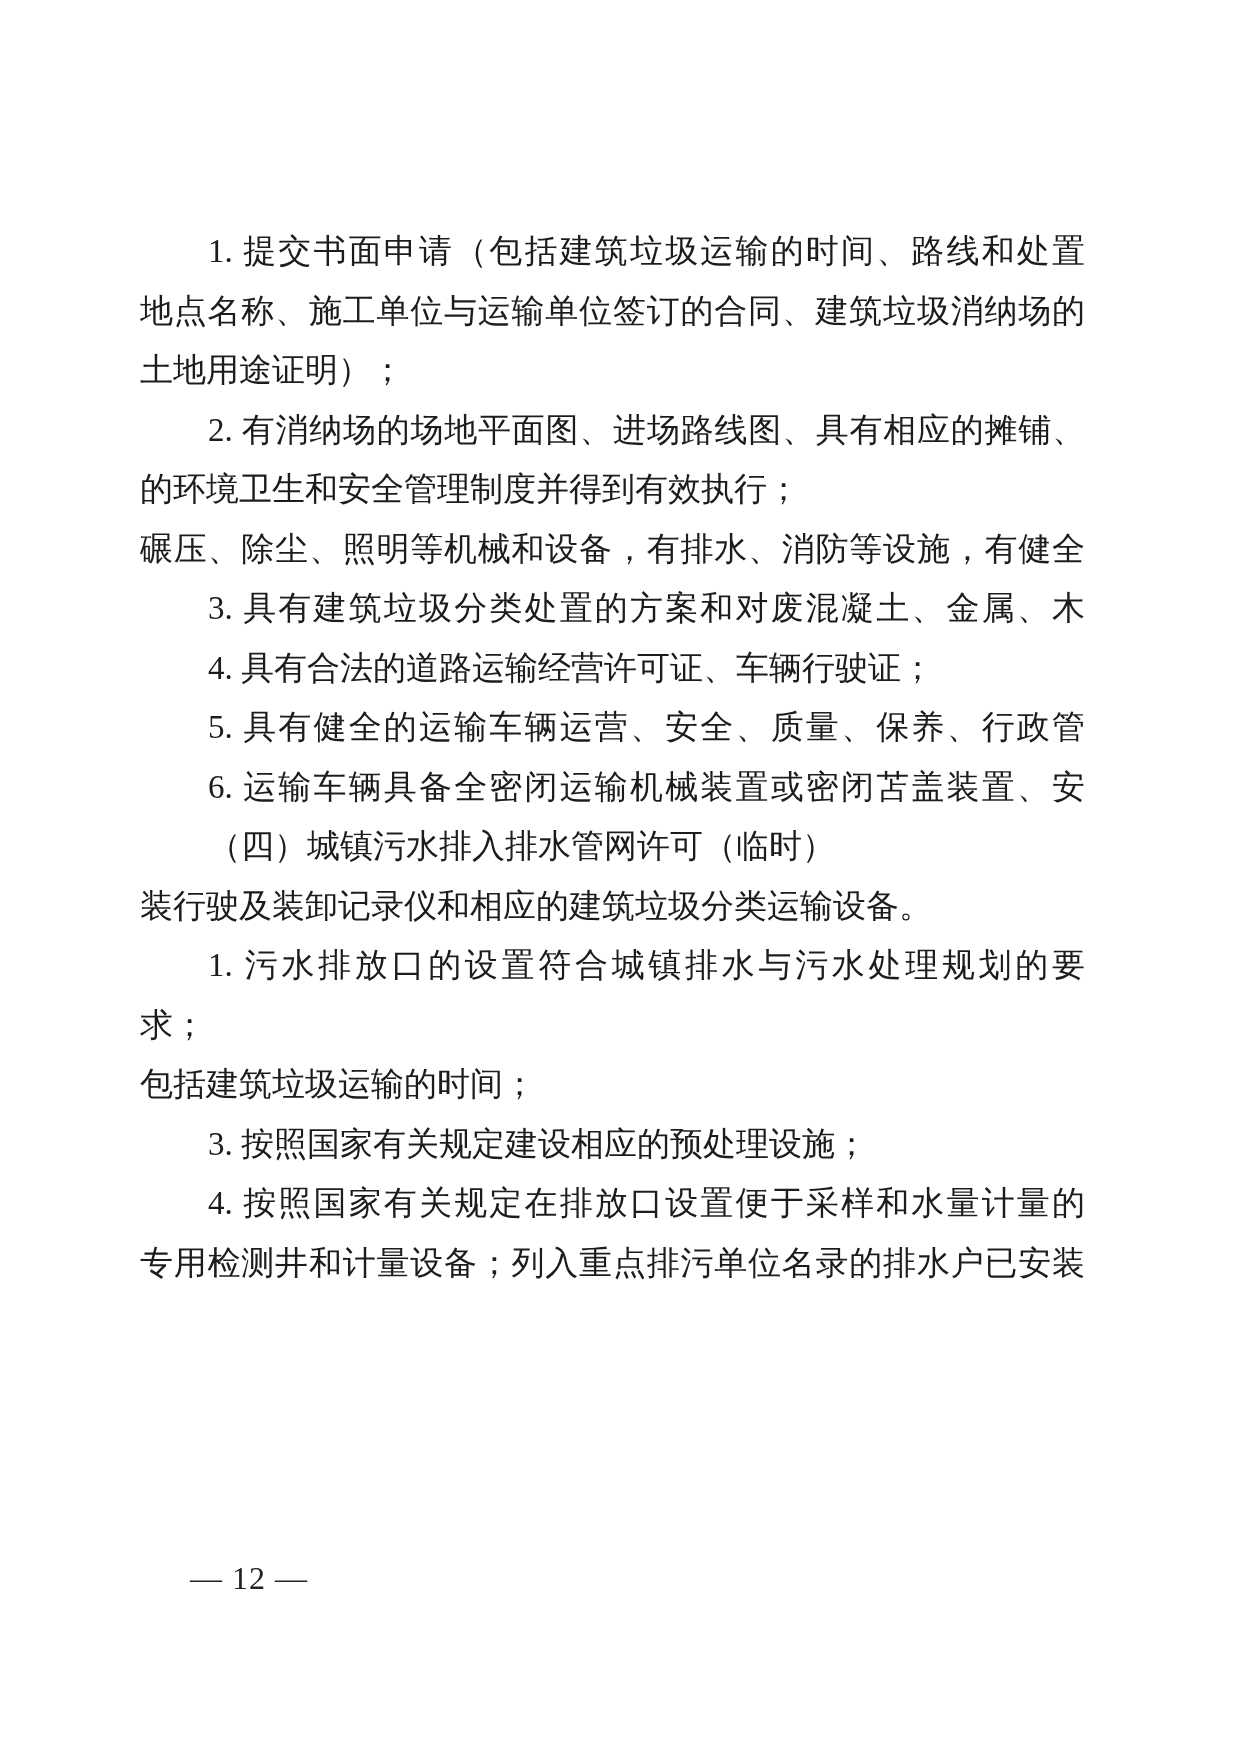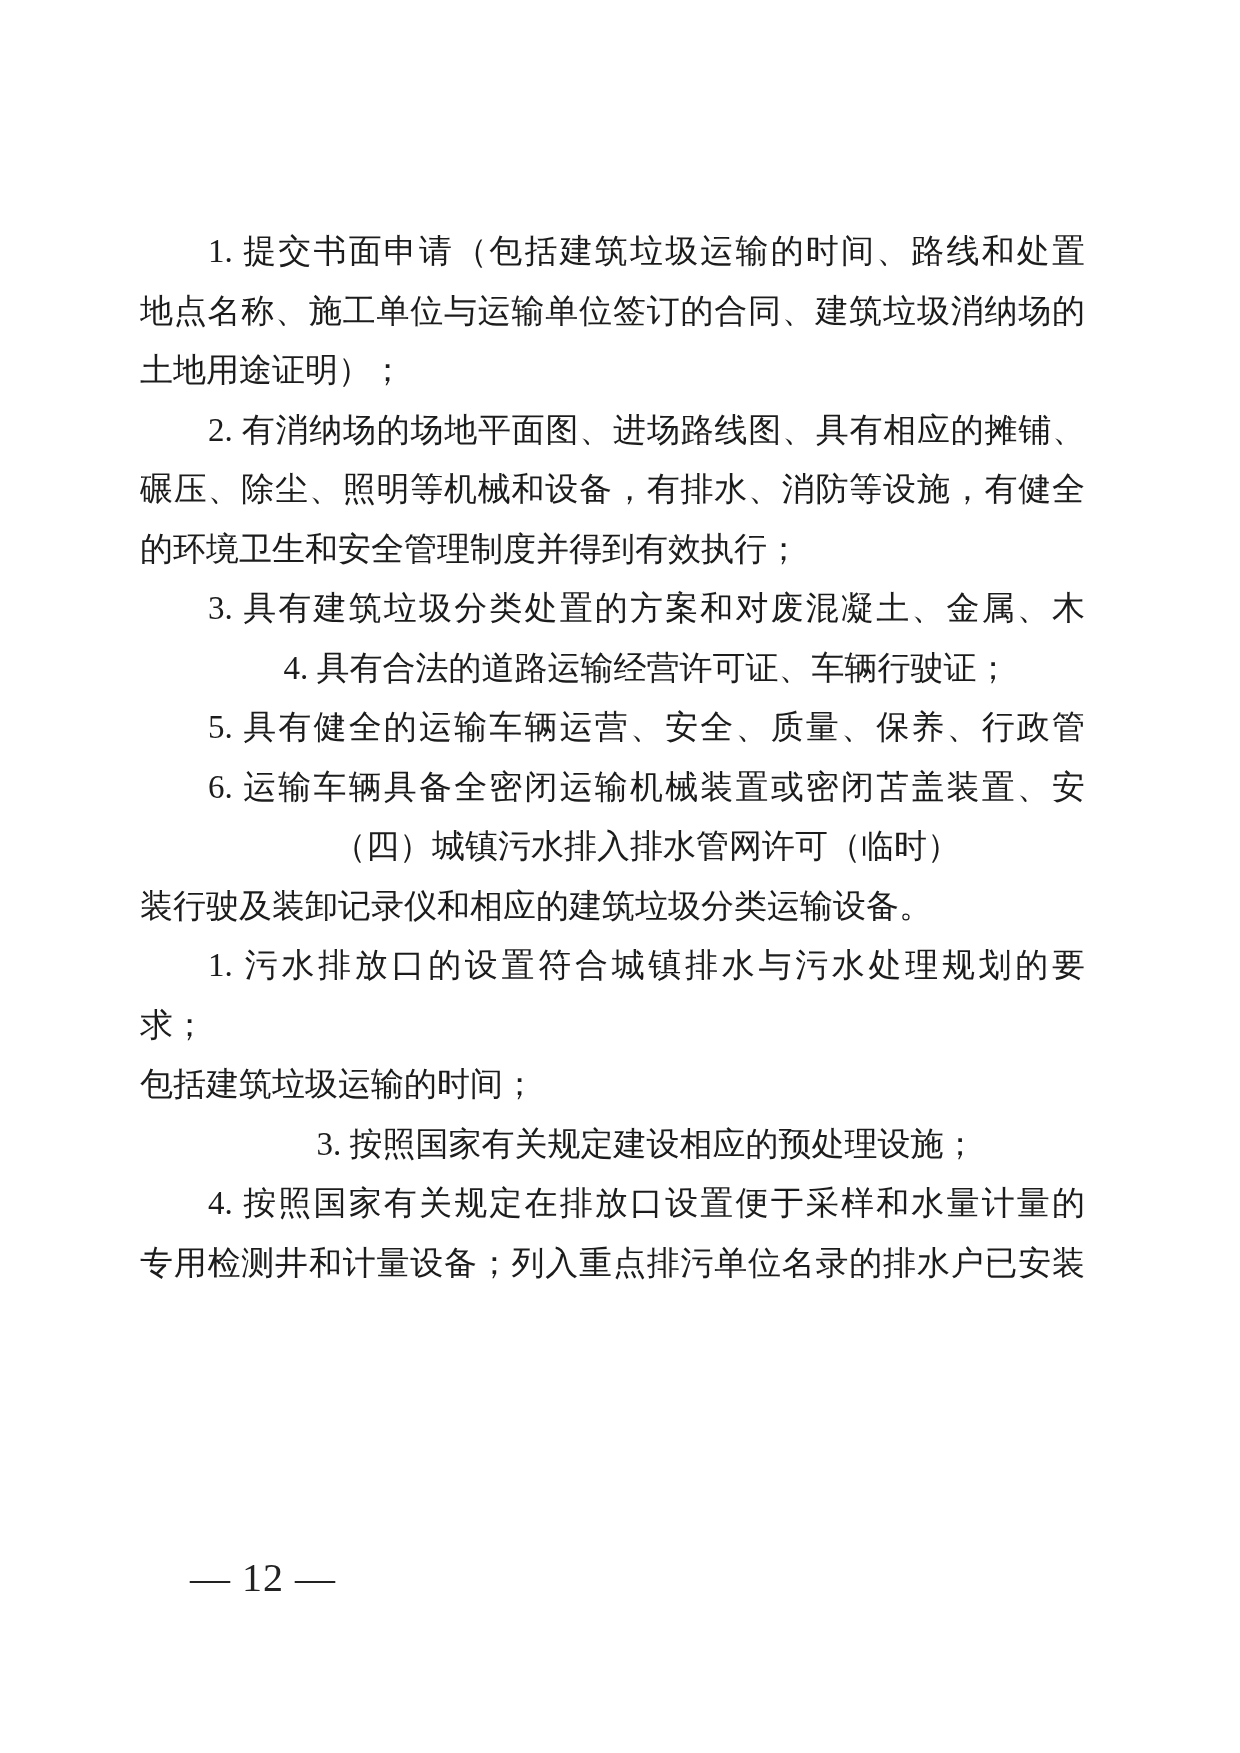--- a/index.html
+++ b/index.html
@@ -23,42 +23,42 @@
     line-height: 59.5px;
     height: 59.5px;
     white-space: nowrap;
     text-align: left;
   }
   .line.fill {
     white-space: normal;
     text-align: justify;
     text-align-last: justify;
   }
-  .line.indent { padding-left: 68px; text-align: center; }
+  .line.indent { padding-left: 68px; }
   .footer {
     position: absolute;
     left: 190px;
     top: 1556px;
-    font-size: 40px;
+    font-size: 32px;
     line-height: 44px;
     letter-spacing: 1px;
     color: #222222;
   }
 </style>
 </head>
 <body>
 
 <div class="page">
   <div class="content">
     <div class="line indent fill">1. 提交书面申请（包括建筑垃圾运输的时间、路线和处置</div>
     <div class="line fill">地点名称、施工单位与运输单位签订的合同、建筑垃圾消纳场的</div>
     <div class="line">土地用途证明）；</div>
     <div class="line indent fill">2. 有消纳场的场地平面图、进场路线图、具有相应的摊铺、</div>
+    <div class="line">的环境卫生和安全管理制度并得到有效执行；</div>
     <div class="line fill">碾压、除尘、照明等机械和设备，有排水、消防等设施，有健全</div>
-    <div class="line">的环境卫生和安全管理制度并得到有效执行；</div>
     <div class="line indent fill">3. 具有建筑垃圾分类处置的方案和对废混凝土、金属、木</div>
     <div class="line indent">4. 具有合法的道路运输经营许可证、车辆行驶证；</div>
     <div class="line indent fill">5. 具有健全的运输车辆运营、安全、质量、保养、行政管</div>
     <div class="line indent fill">6. 运输车辆具备全密闭运输机械装置或密闭苫盖装置、安</div>
     <div class="line indent">（四）城镇污水排入排水管网许可（临时）</div>
     <div class="line">装行驶及装卸记录仪和相应的建筑垃圾分类运输设备。</div>
     <div class="line indent fill">1. 污水排放口的设置符合城镇排水与污水处理规划的要</div>
     <div class="line">求；</div>
     <div class="line">包括建筑垃圾运输的时间；</div>
     <div class="line indent">3. 按照国家有关规定建设相应的预处理设施；</div>

